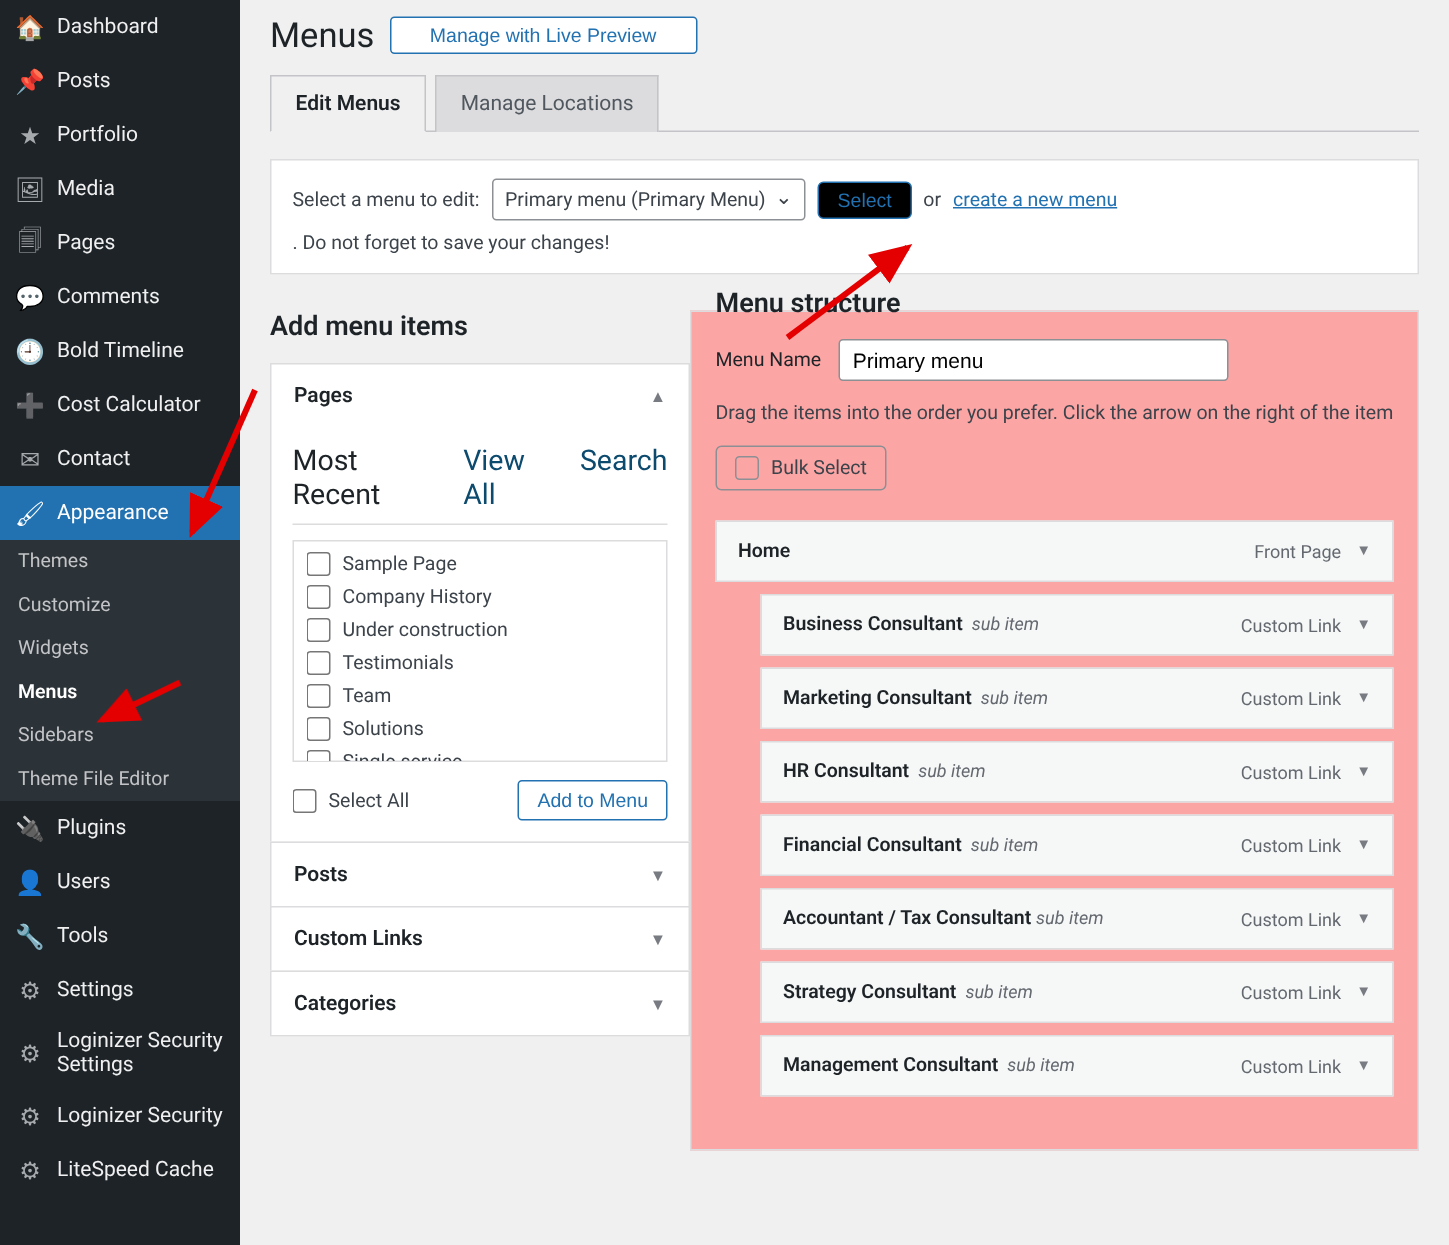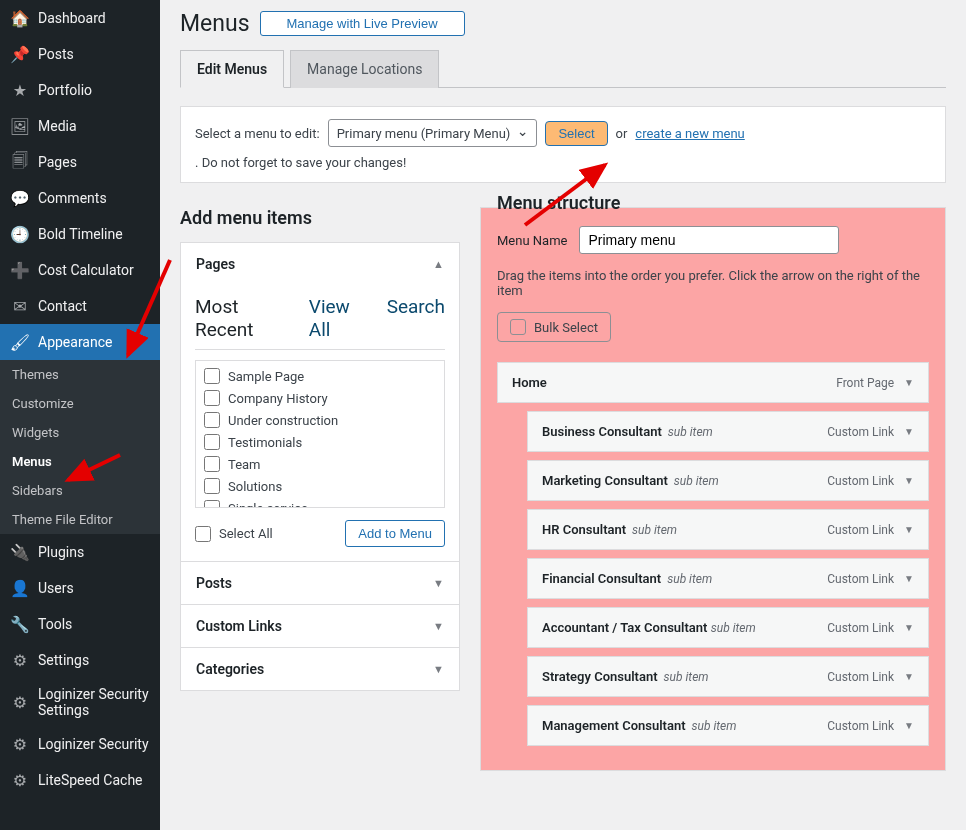--- a/index.html
+++ b/index.html
@@ -19,42 +19,42 @@
   .main { flex: 1; padding: 10px 20px 20px 20px; overflow: hidden; position: relative; }
   .page-header { display: flex; align-items: center; gap: 10px; margin-bottom: 12px; }
   .page-title { font-size: 23px; font-weight: 400; color: #1d2327; }
   .btn-live { border: 1px solid #2271b1; color: #2271b1; background: #fff; padding: 4px 26px; border-radius: 3px; font-size: 13px; cursor: pointer; }
   .tabs { border-bottom: 1px solid #c3c4c7; margin-bottom: 18px; display: flex; }
   .tab { padding: 10px 16px; border: 1px solid #c3c4c7; border-bottom: none; background: #dcdcde; color: #50575e; font-size: 14px; margin-right: 6px; cursor: pointer; position: relative; top: 1px; }
   .tab.active { background: #f0f0f1; border-bottom: 1px solid #f0f0f1; color: #1d2327; font-weight: 600; }
   .select-row { background: #fff; border: 1px solid #dcdcde; padding: 12px 14px; display: flex; align-items: center; gap: 8px; flex-wrap: wrap; font-size: 13px; margin-bottom: 24px; }
   .select-row .menu-select { border: 1px solid #8c8f94; border-radius: 3px; padding: 4px 26px 4px 8px; background: #fff; position: relative; display: inline-flex; align-items: center; cursor: pointer; min-height: 28px; }
   .select-row .menu-select::after { content: "⌄"; position: absolute; right: 8px; top: 3px; font-size: 14px; }
-  .btn-select { border: 1px solid #2271b1; color: #2271b1; background: #fdba74; padding: 4px 12px; border-radius: 4px; font-size: 13px; cursor: pointer; }
+  .btn-select { border: 1px solid #2271b1; color: #2271b1; background: #000000; padding: 4px 12px; border-radius: 4px; font-size: 13px; cursor: pointer; }
   .link { color: #2271b1; text-decoration: underline; cursor: pointer; }
-  .columns { display: flex; gap: 20px; align-items: flex-start; }
+  .columns { display: flex; align-items: flex-start; }
   
   .col-left { width: 280px; flex-shrink: 0; }
   .section-title { font-size: 18px; font-weight: 600; color: #1d2327; margin-bottom: 14px; }
   .accordion { border: 1px solid #dcdcde; background: #fff; margin-bottom: -1px; }
   .acc-head { padding: 12px 14px; font-size: 14px; font-weight: 600; color: #1d2327; display: flex; justify-content: space-between; align-items: center; cursor: pointer; border: 1px solid transparent; }
   .acc-head.open { }
   .acc-arrow { font-size: 11px; color: #787c82; }
   .acc-body { padding: 0 14px 14px 14px; }
   .inner-tabs { display: flex; gap: 16px; border-bottom: 1px solid #dcdcde; padding: 10px 0 8px 0; margin-bottom: 10px; font-size: 19px; }
   .inner-tabs .itab { color: #0c4a6e; cursor: pointer; }
   .inner-tabs .itab.active { color: #1d2327; font-weight: 400; border-bottom: none; }
   .page-list-wrap { border: 1px solid #dcdcde; height: 148px; overflow-y: scroll; padding: 4px 6px; }
   .page-list-wrap::-webkit-scrollbar { width: 16px; }
   .page-list-wrap::-webkit-scrollbar-track { background: #f0f0f0; }
   .page-list-wrap::-webkit-scrollbar-thumb { background: #c3c4c7; }
   .plist-item { display: flex; align-items: center; gap: 8px; padding: 3px 2px; font-size: 13px; color: #3c434a; }
   .plist-item input[type=checkbox]{ width:16px; height:16px; border:1px solid #8c8f94; border-radius:3px; cursor:pointer; }
   .acc-foot { display: flex; justify-content: space-between; align-items: center; margin-top: 12px; }
-  .acc-foot label { display: flex; align-items: center; gap: 8px; color: #3c434a; }
+  .acc-foot label { display: flex; align-items: flex-end; gap: 8px; color: #3c434a; }
   .btn-add { border: 1px solid #2271b1; color: #2271b1; background: #fff; padding: 5px 12px; border-radius: 3px; font-size: 13px; cursor: pointer; }
   
   .col-right { flex: 1; border: 1px solid #dcdcde; background: #fca5a5; padding: 14px 16px 16px 16px; min-height: 560px; }
   .name-row { display: flex; align-items: center; gap: 12px; margin-bottom: 14px; }
   .name-row label { font-size: 13px; color: #1d2327; }
   .name-row input { border: 1px solid #8c8f94; border-radius: 3px; padding: 5px 8px; width: 260px; font-size: 14px; }
   .hint { font-size: 13px; color: #3c434a; margin-bottom: 14px; }
   .bulk { border: 1px solid #8c8f94; border-radius: 4px; display: inline-flex; align-items: center; gap: 8px; padding: 6px 12px; margin-bottom: 20px; cursor: pointer; }
   .bulk .cb { width:16px; height:16px; border:1px solid #8c8f94; border-radius:3px; }
   .struct-item { border: 1px solid #dcdcde; background: #f6f7f7; display: flex; justify-content: space-between; align-items: center; padding: 12px 14px; margin-bottom: 8px; cursor: move; }

